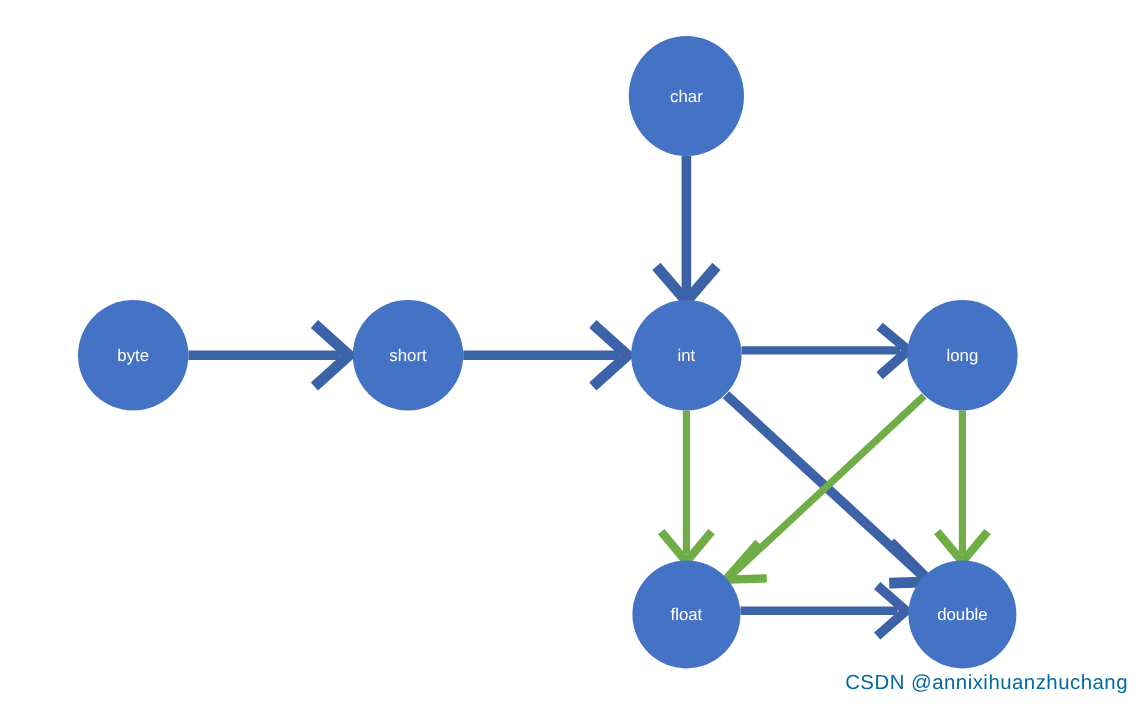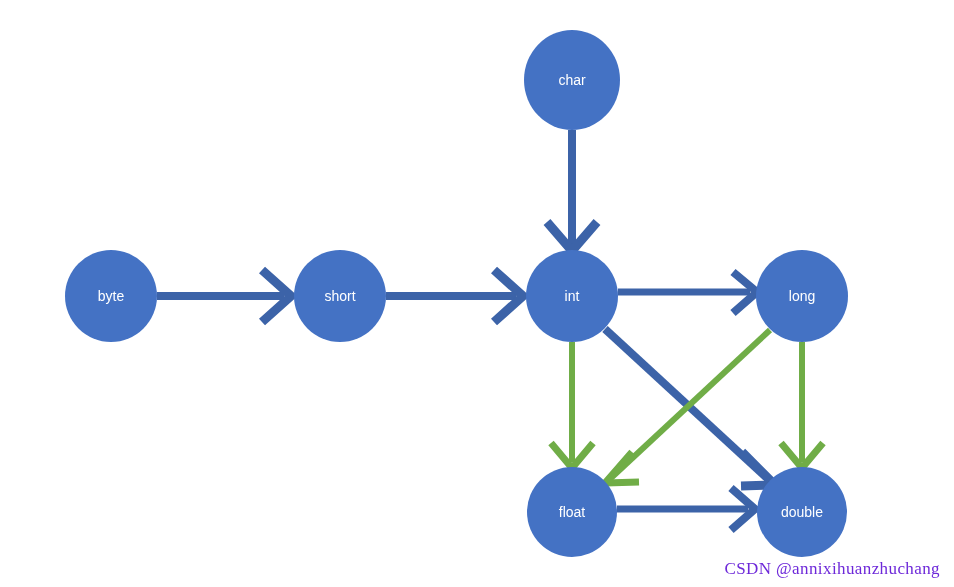--- a/index.html
+++ b/index.html
@@ -43,22 +43,22 @@
   }
   .arrow-head {
     fill: none;
     stroke-linecap: butt;
     stroke-linejoin: miter;
   }
   .watermark-text {
     position: absolute;
     right: 14px;
     bottom: 8px;
-    color: #6d28d9;
-    font-family: Liberation Serif, serif;
+    color: #0369a1;
+    font-family: Liberation Sans, sans-serif;
     font-size: 17px;
     letter-spacing: 0.4px;
     white-space: nowrap;
   }
 </style>
 </head>
 <body>
 
 <div id="diagram-canvas">
 

